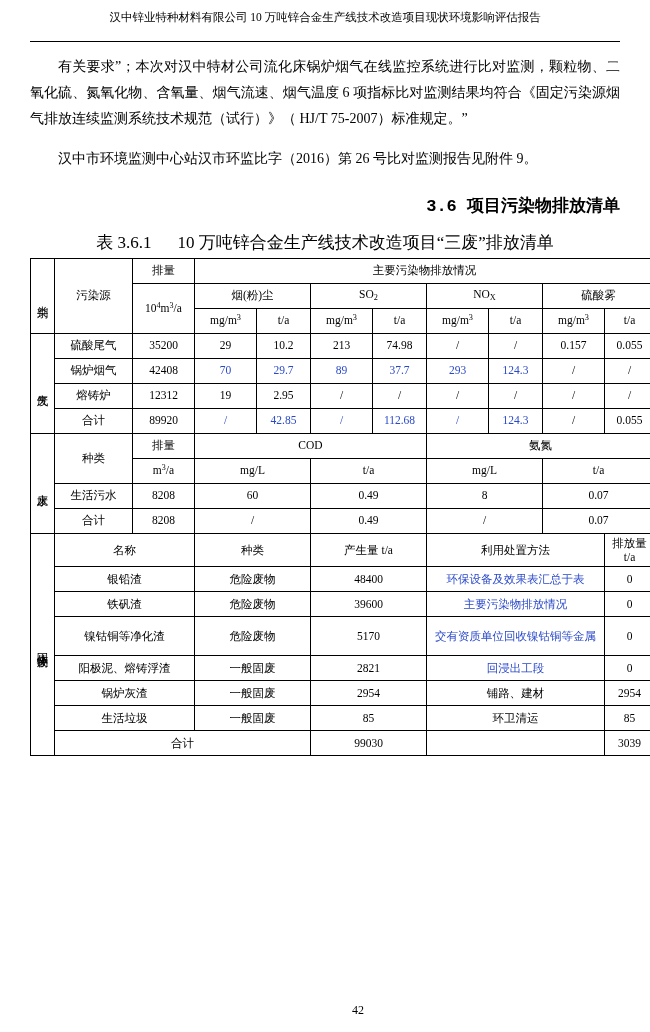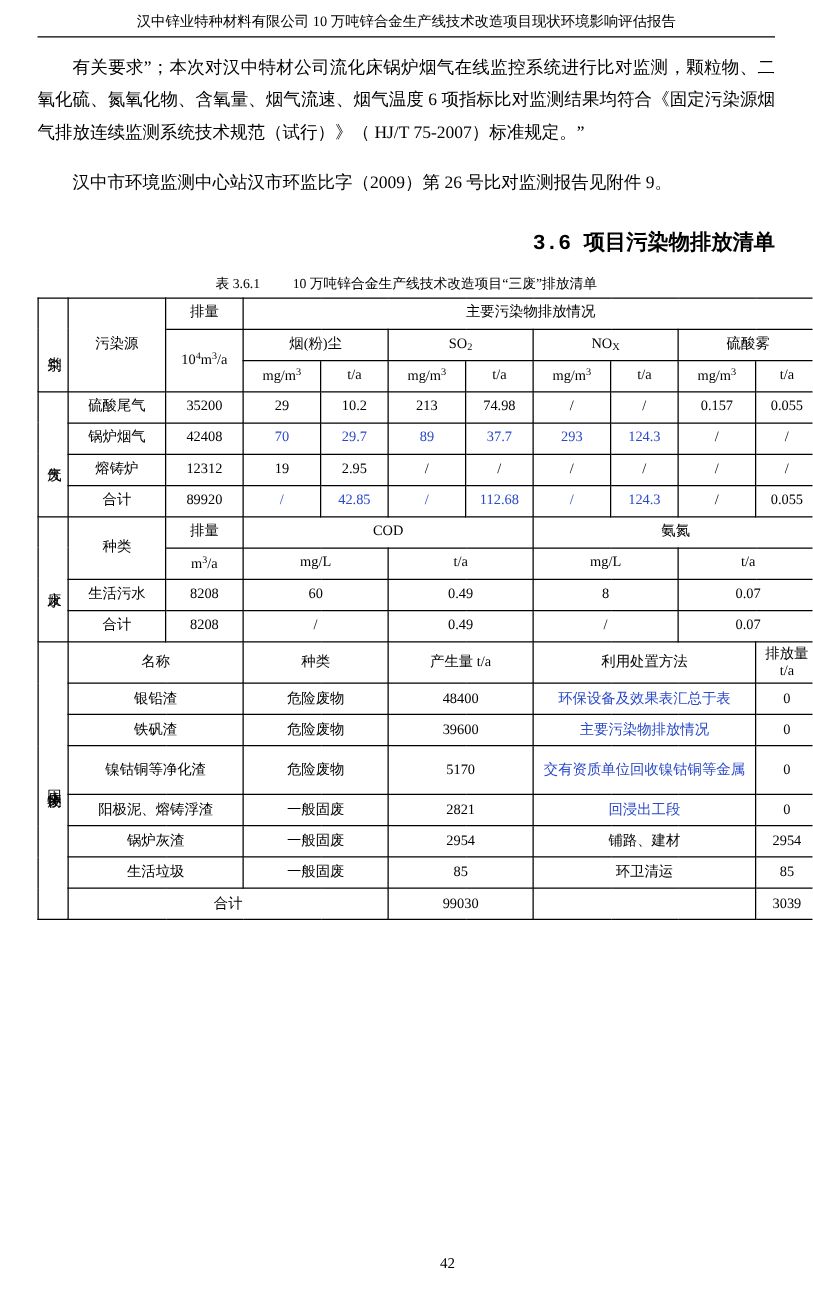--- a/index.html
+++ b/index.html
@@ -16,21 +16,21 @@
   .page {
     position: relative;
     width: 650px;
     height: 1032px;
     box-sizing: border-box;
     padding: 10px 30px 0 30px;
   }
   .header {
     font-size: 11.5px;
     text-align: center;
-    padding-bottom: 4px;
+    padding-bottom: 16px;
     border-bottom: 1.2px solid #000;
     letter-spacing: 0px;
     white-space: nowrap;
   }
   .para {
     font-size: 14px;
     line-height: 1.85;
     text-align: justify;
     margin-top: 10px;
     text-indent: 2em;
@@ -40,21 +40,21 @@
   }
   h2.section {
     font-family: Liberation Mono, monospace;
     font-size: 17px;
     font-weight: bold;
     margin: 22px 0 10px 0;
     text-align: right;
   }
   .table-caption {
     text-align: center;
-    font-size: 11px;
+    font-size: 17px;
     margin: 14px 0 4px 0;
   }
   .table-caption .gap {
     display: inline-block;
     width: 26px;
   }
   table.main {
     border-collapse: collapse;
     width: 100%;
     font-size: 11.5px;
@@ -103,21 +103,21 @@
   }
 </style>
 </head>
 <body>
 
 <div class="page">
 
   <div class="header">汉中锌业特种材料有限公司 10 万吨锌合金生产线技术改造项目现状环境影响评估报告</div>
 
   <p class="para first">有关要求”；本次对汉中特材公司流化床锅炉烟气在线监控系统进行比对监测，颗粒物、二氧化硫、氮氧化物、含氧量、烟气流速、烟气温度 6 项指标比对监测结果均符合《固定污染源烟气排放连续监测系统技术规范（试行）》（ HJ/T 75-2007）标准规定。”</p>
-  <p class="para">汉中市环境监测中心站汉市环监比字（2009）第 26 号比对监测报告见附件 9。</p>
+  <p class="para">汉中市环境监测中心站汉市环监比字（2016）第 26 号比对监测报告见附件 9。</p>
 
   <h2 class="section">3.6  项目污染物排放清单</h2>
 
 
   <div class="table-caption">
     <span>表 3.6.1</span><span class="gap"></span><span>10 万吨锌合金生产线技术改造项目“三废”排放清单</span>
   </div>
 
   <table class="main">
     <colgroup>

